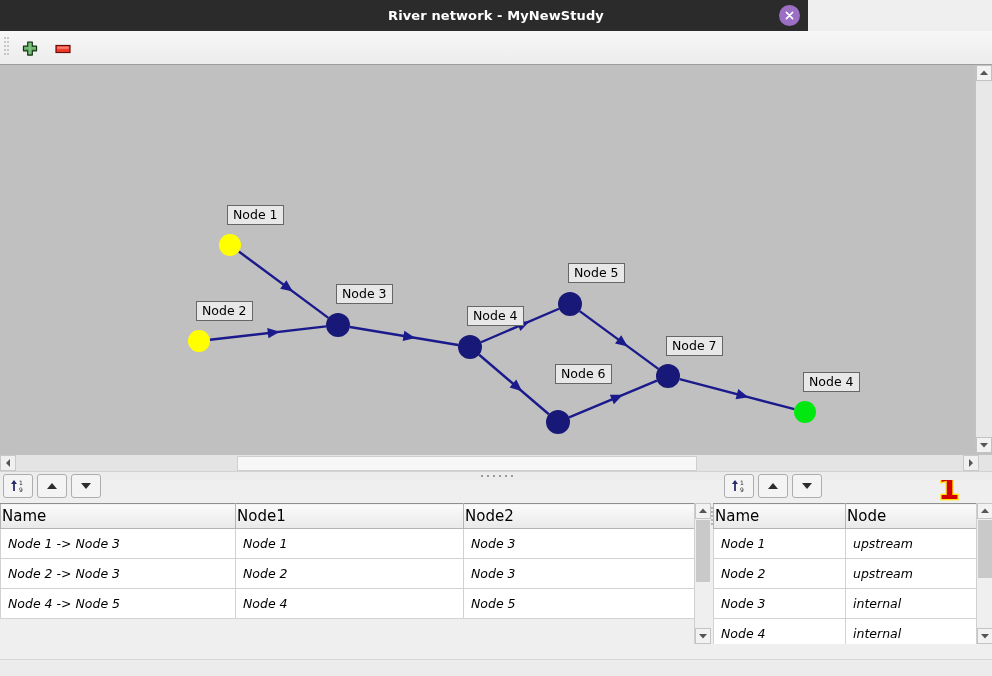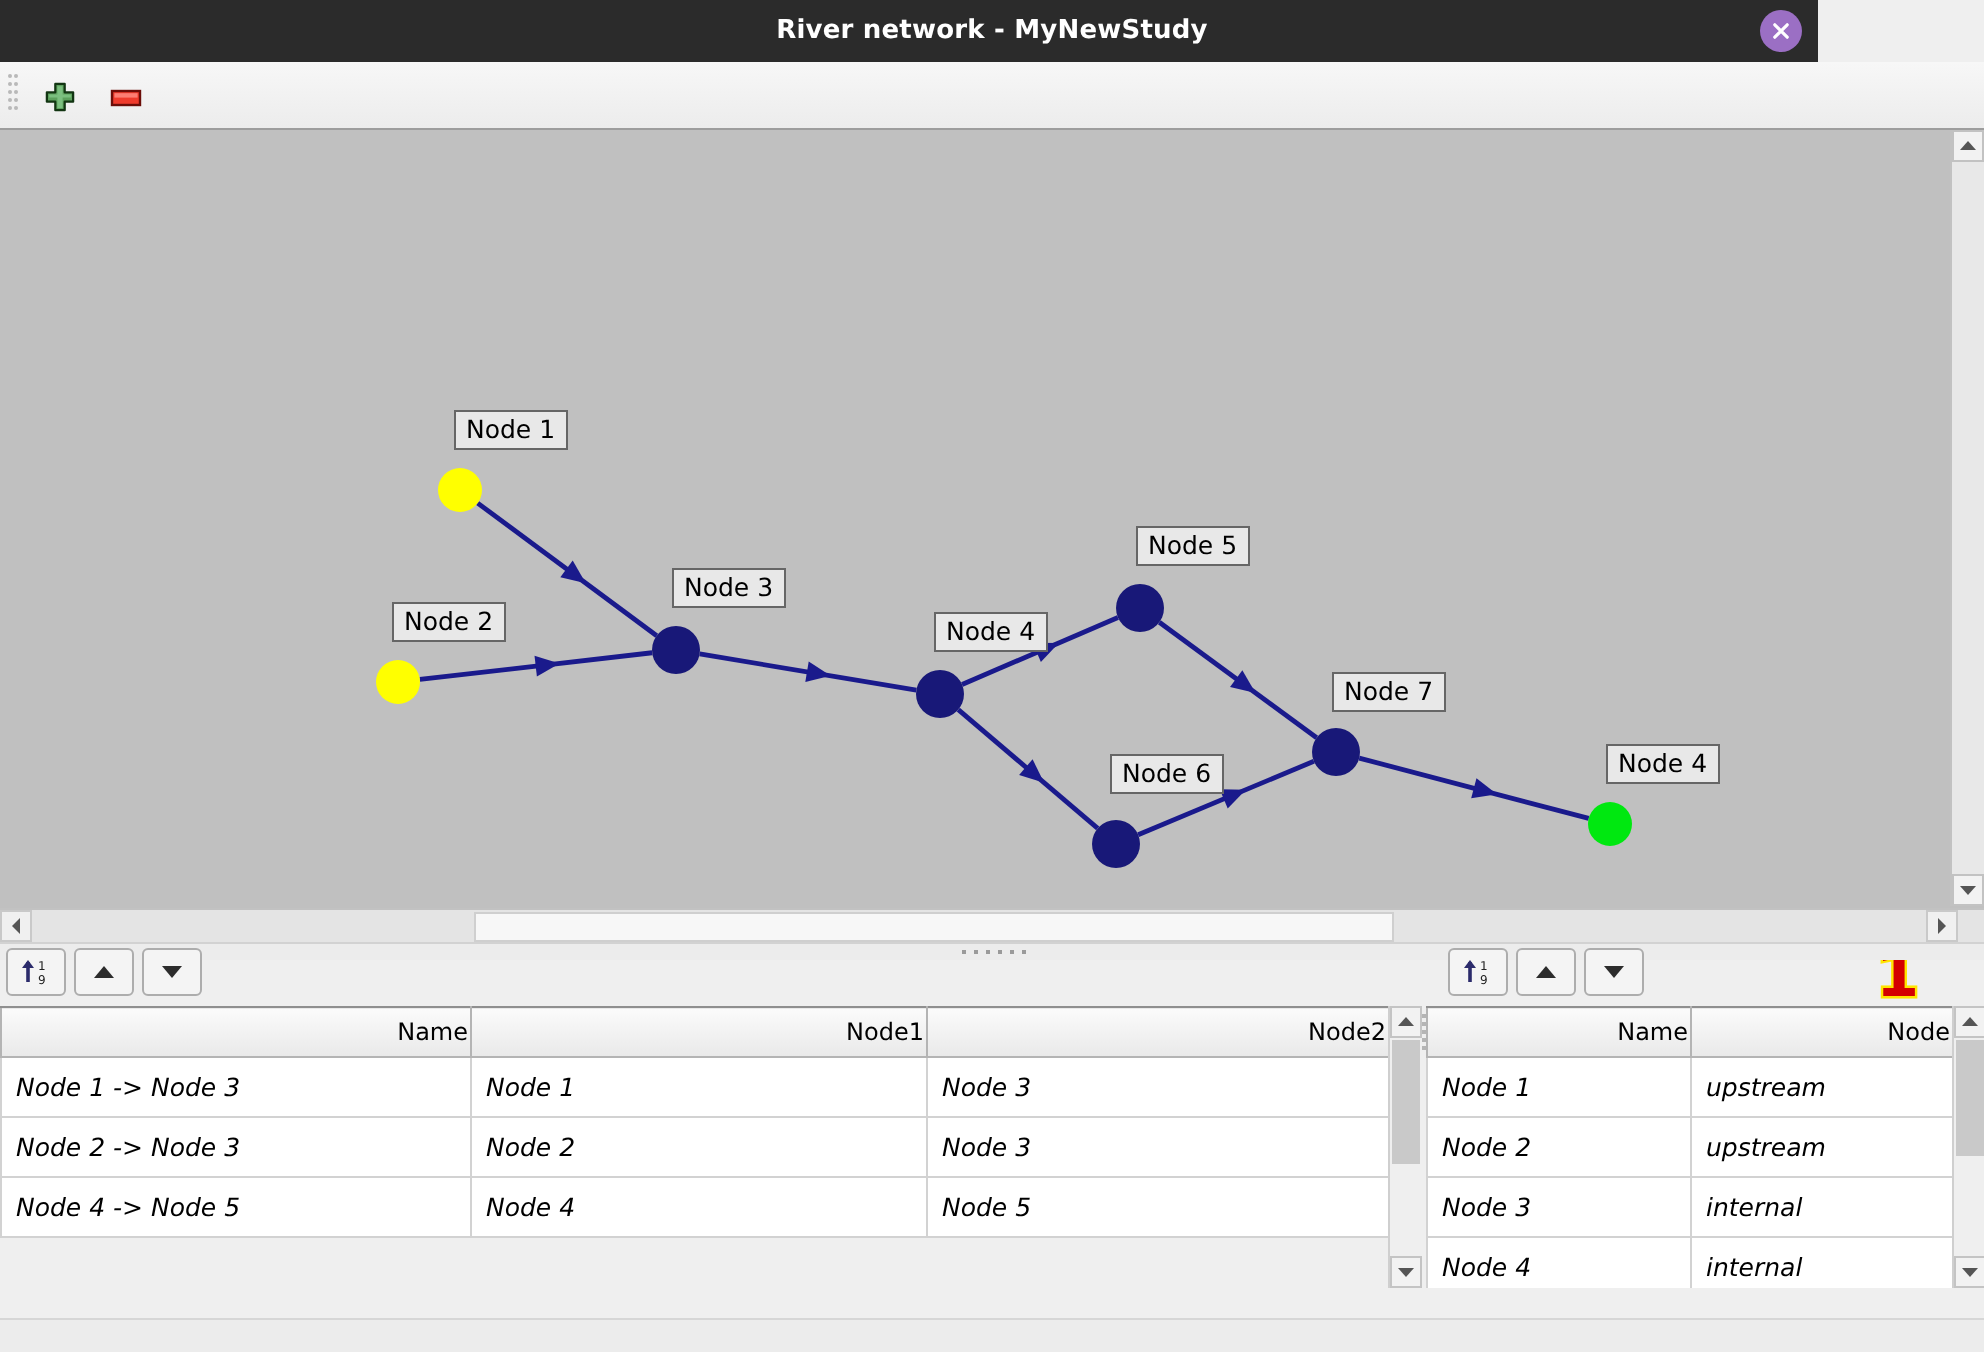--- a/index.html
+++ b/index.html
@@ -5,21 +5,21 @@
   html,body{margin:0;padding:0;}
   body{
     width:992px;height:676px;overflow:hidden;
     font-family:"DejaVu Sans","Liberation Sans",sans-serif;
     font-size:12px;color:#000;background:#efefef;
   }
   #app{position:relative;width:992px;height:676px;background:#efefef;}
 
   
   .titlebar{
-    position:absolute;left:0;top:0;width:909px;height:31px;
+    position:absolute;left:0;top:0;width:808px;height:31px;
     background:#2b2b2b;color:#ffffff;
   }
   .titlebar .title{
     position:absolute;left:0;top:0;width:992px;height:31px;
     line-height:31px;text-align:center;font-size:13px;font-weight:bold;
     letter-spacing:.1px;
   }
   .closebtn{
     position:absolute;right:8px;top:5px;width:21px;height:21px;border-radius:50%;
     background:#9b6fc4;display:flex;align-items:center;justify-content:center;
@@ -108,21 +108,21 @@
   .sbtn{
     position:absolute;top:3px;width:30px;height:24px;background:#f4f4f4;
     border:1px solid #adadad;border-radius:3px;box-sizing:border-box;cursor:pointer;
     display:flex;align-items:center;justify-content:center;
   }
   .tablewrap{position:absolute;left:0;overflow:hidden;}
   table.grid{border-collapse:collapse;table-layout:fixed;}
   table.grid th{
     background:linear-gradient(#fbfbfb,#e9e9e9);
     border:1px solid #b4b4b4;border-top:1px solid #8f8f8f;
-    height:22px;font-weight:normal;font-size:12px;color:#000;text-align:right;
+    height:22px;font-weight:normal;font-size:15px;color:#000;text-align:left;
   }
   table.grid td{
     background:#ffffff;border:1px solid #d2d2d2;height:29px;
     padding:0 0 0 7px;font-size:12.5px;color:#000;white-space:nowrap;
     overflow:hidden;text-overflow:ellipsis;font-style:italic;
   }
   .tvscroll{
     position:absolute;top:0;width:16px;background:#efefef;border-left:1px solid #cfcfcf;
   }
   .tvscroll .arrow{
@@ -208,21 +208,21 @@
         <div class="nodelabel" style="left: 227px; top: 140px;">Node 1</div>
         <div class="node" style="left: 188px; top: 265px; width: 22px; height: 22px; background: rgb(255, 255, 0);"></div>
         <div class="nodelabel" style="left: 196px; top: 236px;">Node 2</div>
         <div class="node" style="left: 326px; top: 248px; width: 24px; height: 24px; background: rgb(24, 24, 120);"></div>
         <div class="nodelabel" style="left: 336px; top: 219px;">Node 3</div>
         <div class="node" style="left: 458px; top: 270px; width: 24px; height: 24px; background: rgb(24, 24, 120);"></div>
         <div class="nodelabel" style="left: 467px; top: 241px;">Node 4</div>
         <div class="node" style="left: 558px; top: 227px; width: 24px; height: 24px; background: rgb(24, 24, 120);"></div>
         <div class="nodelabel" style="left: 568px; top: 198px;">Node 5</div>
         <div class="node" style="left: 546px; top: 345px; width: 24px; height: 24px; background: rgb(24, 24, 120);"></div>
-        <div class="nodelabel" style="left: 555px; top: 312px;">Node 6</div>
+        <div class="nodelabel" style="left: 555px; top: 299px;">Node 6</div>
         <div class="node" style="left: 656px; top: 299px; width: 24px; height: 24px; background: rgb(24, 24, 120);"></div>
         <div class="nodelabel" style="left: 666px; top: 271px;">Node 7</div>
         <div class="node" style="left: 794px; top: 336px; width: 22px; height: 22px; background: rgb(0, 232, 16);"></div>
         <div class="nodelabel" style="left: 803px; top: 307px;">Node 4</div>
       </div>
 
     <div class="marker" style="left:938px;top:405px">1</div>
 
     <div class="vscroll">
       <div class="arrow up">

